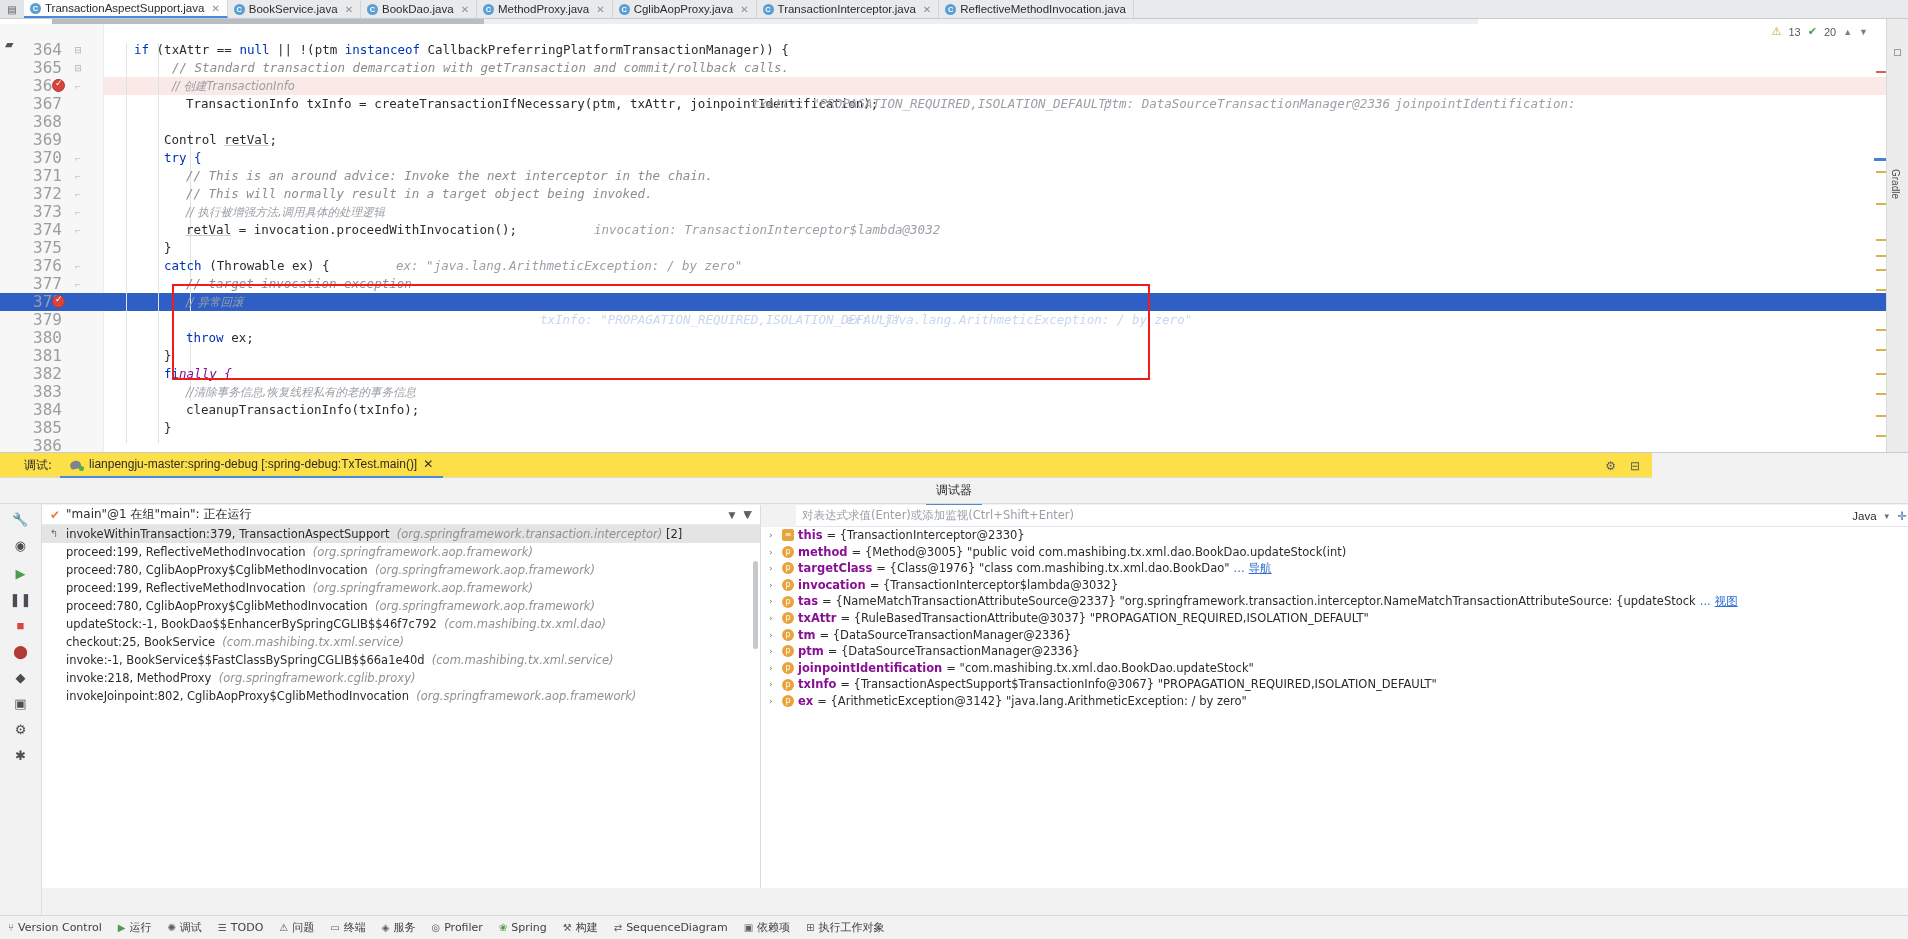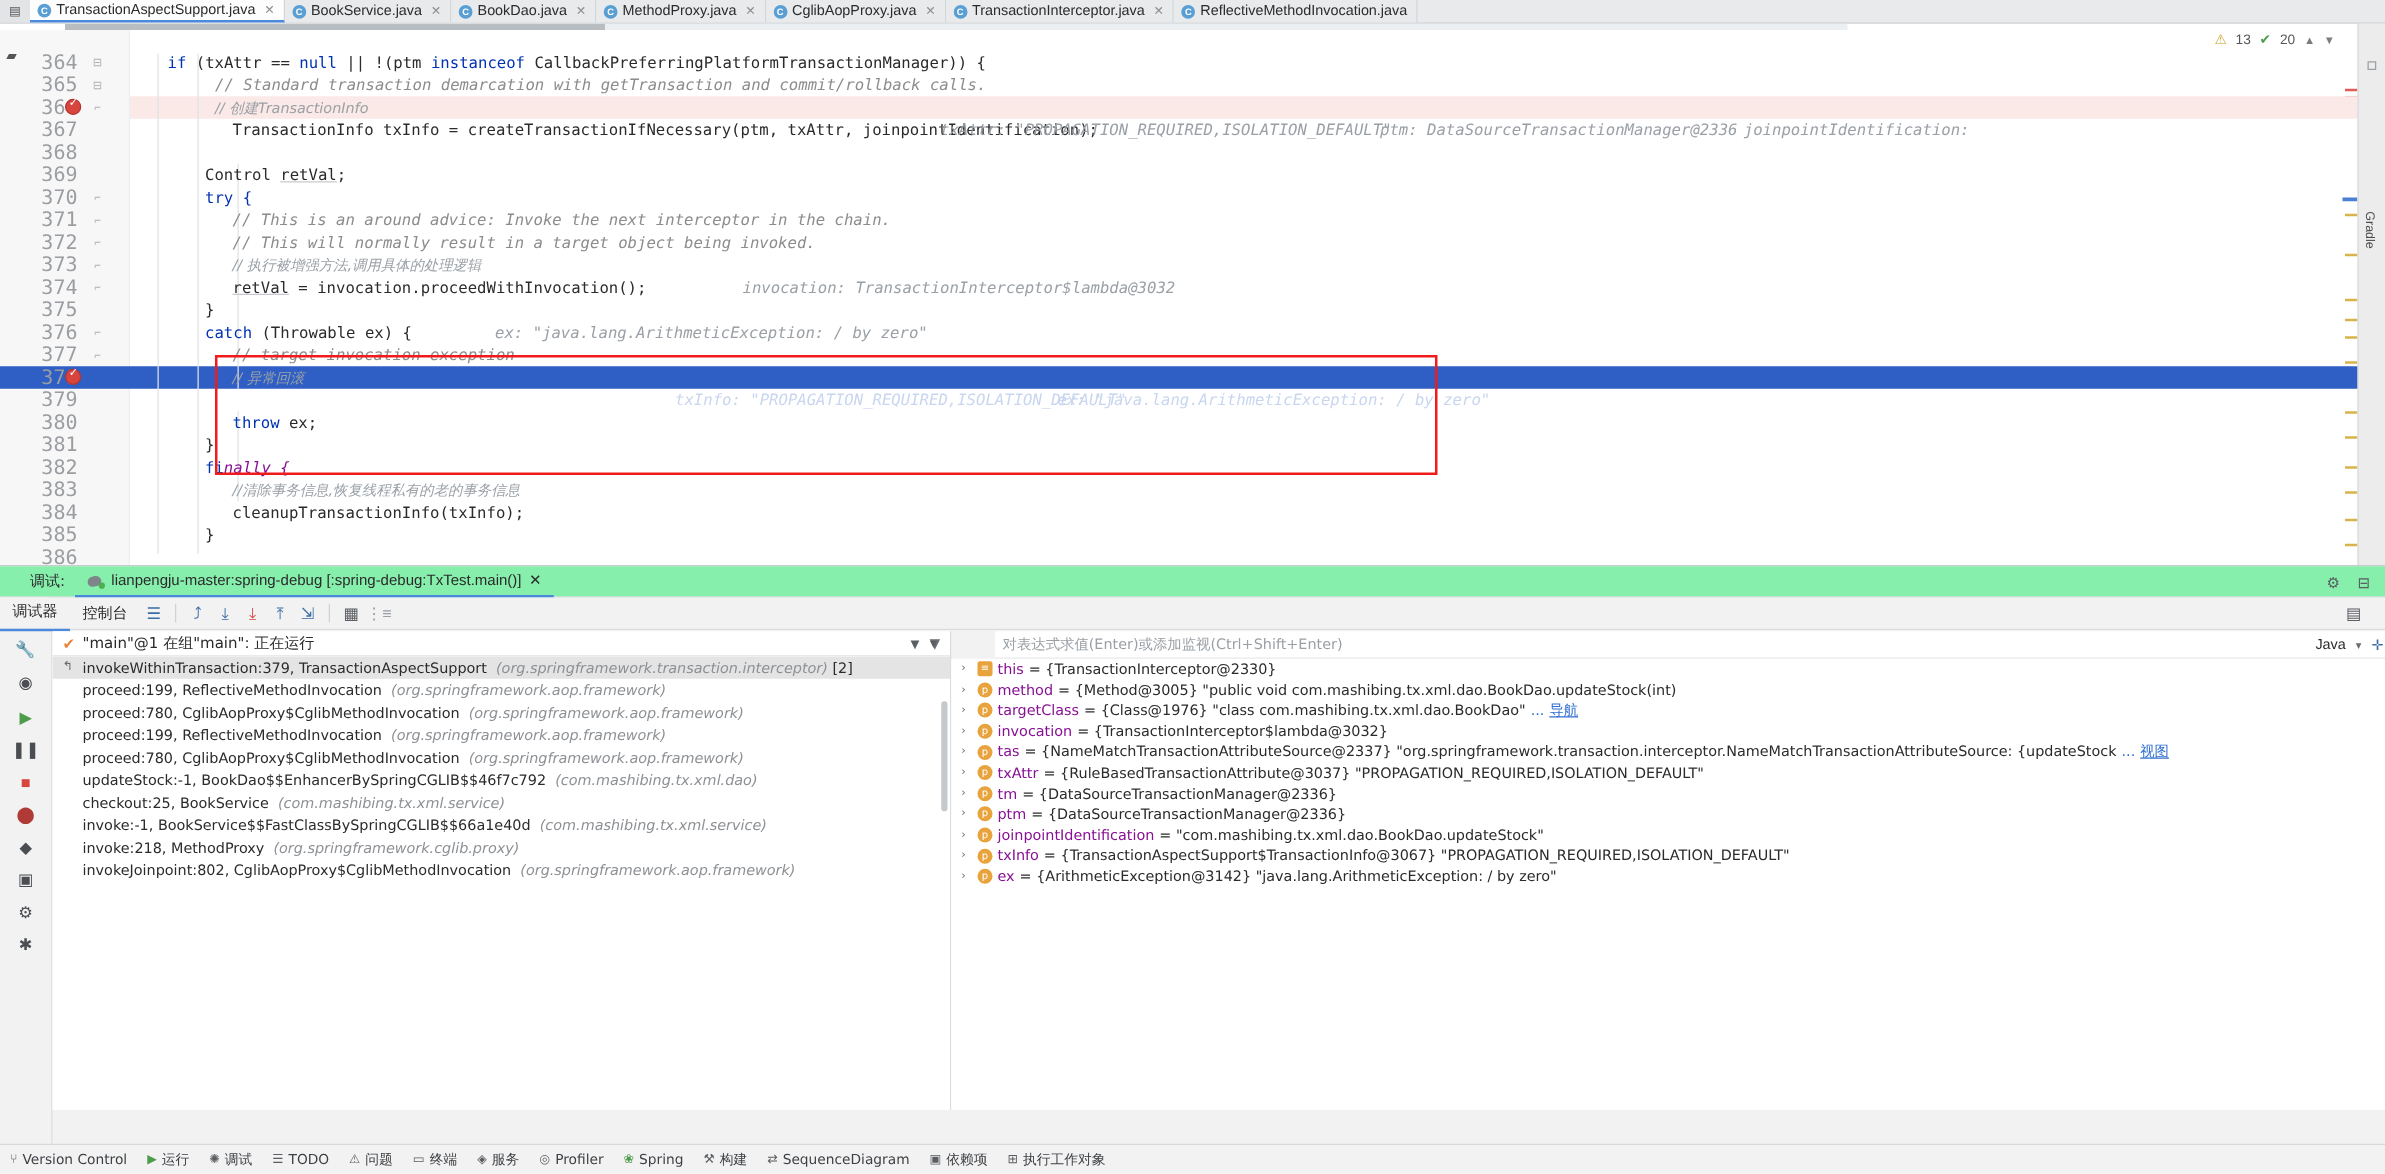--- a/index.html
+++ b/index.html
@@ -87,22 +87,22 @@
     background:#ececec; border-left:1px solid #d6d9dc; }
   .rightstrip .vtext { position:absolute; top:150px; left:3px; font-size:10px;
     color:#4a4d51; writing-mode:vertical-rl; }
   .rightstrip .dot { position:absolute; left:7px; width:7px; height:7px;
     border:1px solid #9aa0a6; }
 
   
   .debugwin { position:absolute; left:0; top:452px; width:1908px; height:463px;
     background:#f2f2f2; border-top:1px solid #c9cccf; }
 
-  .dbg-header { position:absolute; left:0; top:0; width:1908px; height:25px;
-    background:#86efac; display:flex; align-items:center; border-bottom:1px solid #dadddf; }
+  .dbg-header { position:absolute; left:0; top:0; width:1652px; height:25px;
+    background:#fde047; display:flex; align-items:center; border-bottom:1px solid #dadddf; }
   .dbg-label { font-size:12px; color:#2b2b2b; padding:0 8px 0 24px;
     font-family:"DejaVu Sans", sans-serif; }
   .dbg-sess { display:flex; align-items:center; gap:6px; padding:0 10px;
     height:25px; border-bottom:2px solid #4a89dc; font-size:12px; color:#2b2b2b; }
   .bugicon { width:13px; height:11px; position:relative; }
   .bugicon::before { content:""; position:absolute; left:0; top:2px; width:11px;
     height:8px; border-radius:5px 5px 4px 4px; background:#7e8589;
     transform:rotate(-12deg); }
   .bugicon::after { content:""; position:absolute; right:-1px; bottom:-1px;
     width:5px; height:5px; border-radius:50%; background:#4caf50; }
@@ -156,21 +156,21 @@
   .vars { position:absolute; left:761px; top:74px; width:1147px; height:361px;
     background:#fff; overflow:hidden; }
   .var { height:16.6px; line-height:16.6px; font-size:11.5px; color:#2b2b2b;
     white-space:nowrap; display:flex; align-items:center; gap:4px;
     padding-left:8px; font-family:"DejaVu Sans", sans-serif; }
   .var .tri { color:#6a6d71; font-size:9px; width:9px; }
   .var .badge { width:12px; height:12px; border-radius:50%; background:#e8a33d;
     color:#fff; font-size:8px; line-height:12px; text-align:center;
     font-family:"DejaVu Sans", sans-serif; flex:none; }
   .var .badge.list { background:#e8a33d; border-radius:2px; }
-  .var .vname { color:#871094; }
+  .var .vname { color:#871094;font-weight:bold; }
   .var .vval { color:#2b2b2b; }
   .var .nav { color:#2f6fd0; text-decoration:underline; }
   .var .cut { color:#2f6fd0; }
 
   
   .statusbar { position:absolute; left:0; top:915px; width:1908px; height:24px;
     background:#f2f2f2; border-top:1px solid #d6d9dc; display:flex;
     align-items:center; gap:16px; padding-left:8px; font-size:11px;
     color:#3c3f43; font-family:"DejaVu Sans", sans-serif; }
   .sb-item { display:flex; align-items:center; gap:4px; white-space:nowrap; }
@@ -375,21 +375,21 @@
       <span class="rail-ic" style="top:86px; color:#4c9c4c">▶</span>
       <span class="rail-ic" style="top:112px">❚❚</span>
       <span class="rail-ic" style="top:138px; color:#d8453f">■</span>
       <span class="rail-ic" style="top:164px; color:#b03a35">⬤</span>
       <span class="rail-ic" style="top:190px">◆</span>
       <span class="rail-ic" style="top:216px">▣</span>
       <span class="rail-ic" style="top:242px">⚙</span>
       <span class="rail-ic" style="top:268px">✱</span>
     </div>
 
-    <div class="dbg-toolbar" style="">
+    <div class="dbg-toolbar" style="flex-direction:column;">
       <span class="tb-tab sel">调试器</span>
       <span class="tb-tab">控制台</span>
       <span class="tb-ic" style="color:#3c6ea5">☰</span>
       <span class="tb-sep"></span>
       <span class="tb-ic">⤴</span>
       <span class="tb-ic">⤓</span>
       <span class="tb-ic" style="color:#d8453f">⤓</span>
       <span class="tb-ic">⤒</span>
       <span class="tb-ic">⇲</span>
       <span class="tb-sep"></span>

